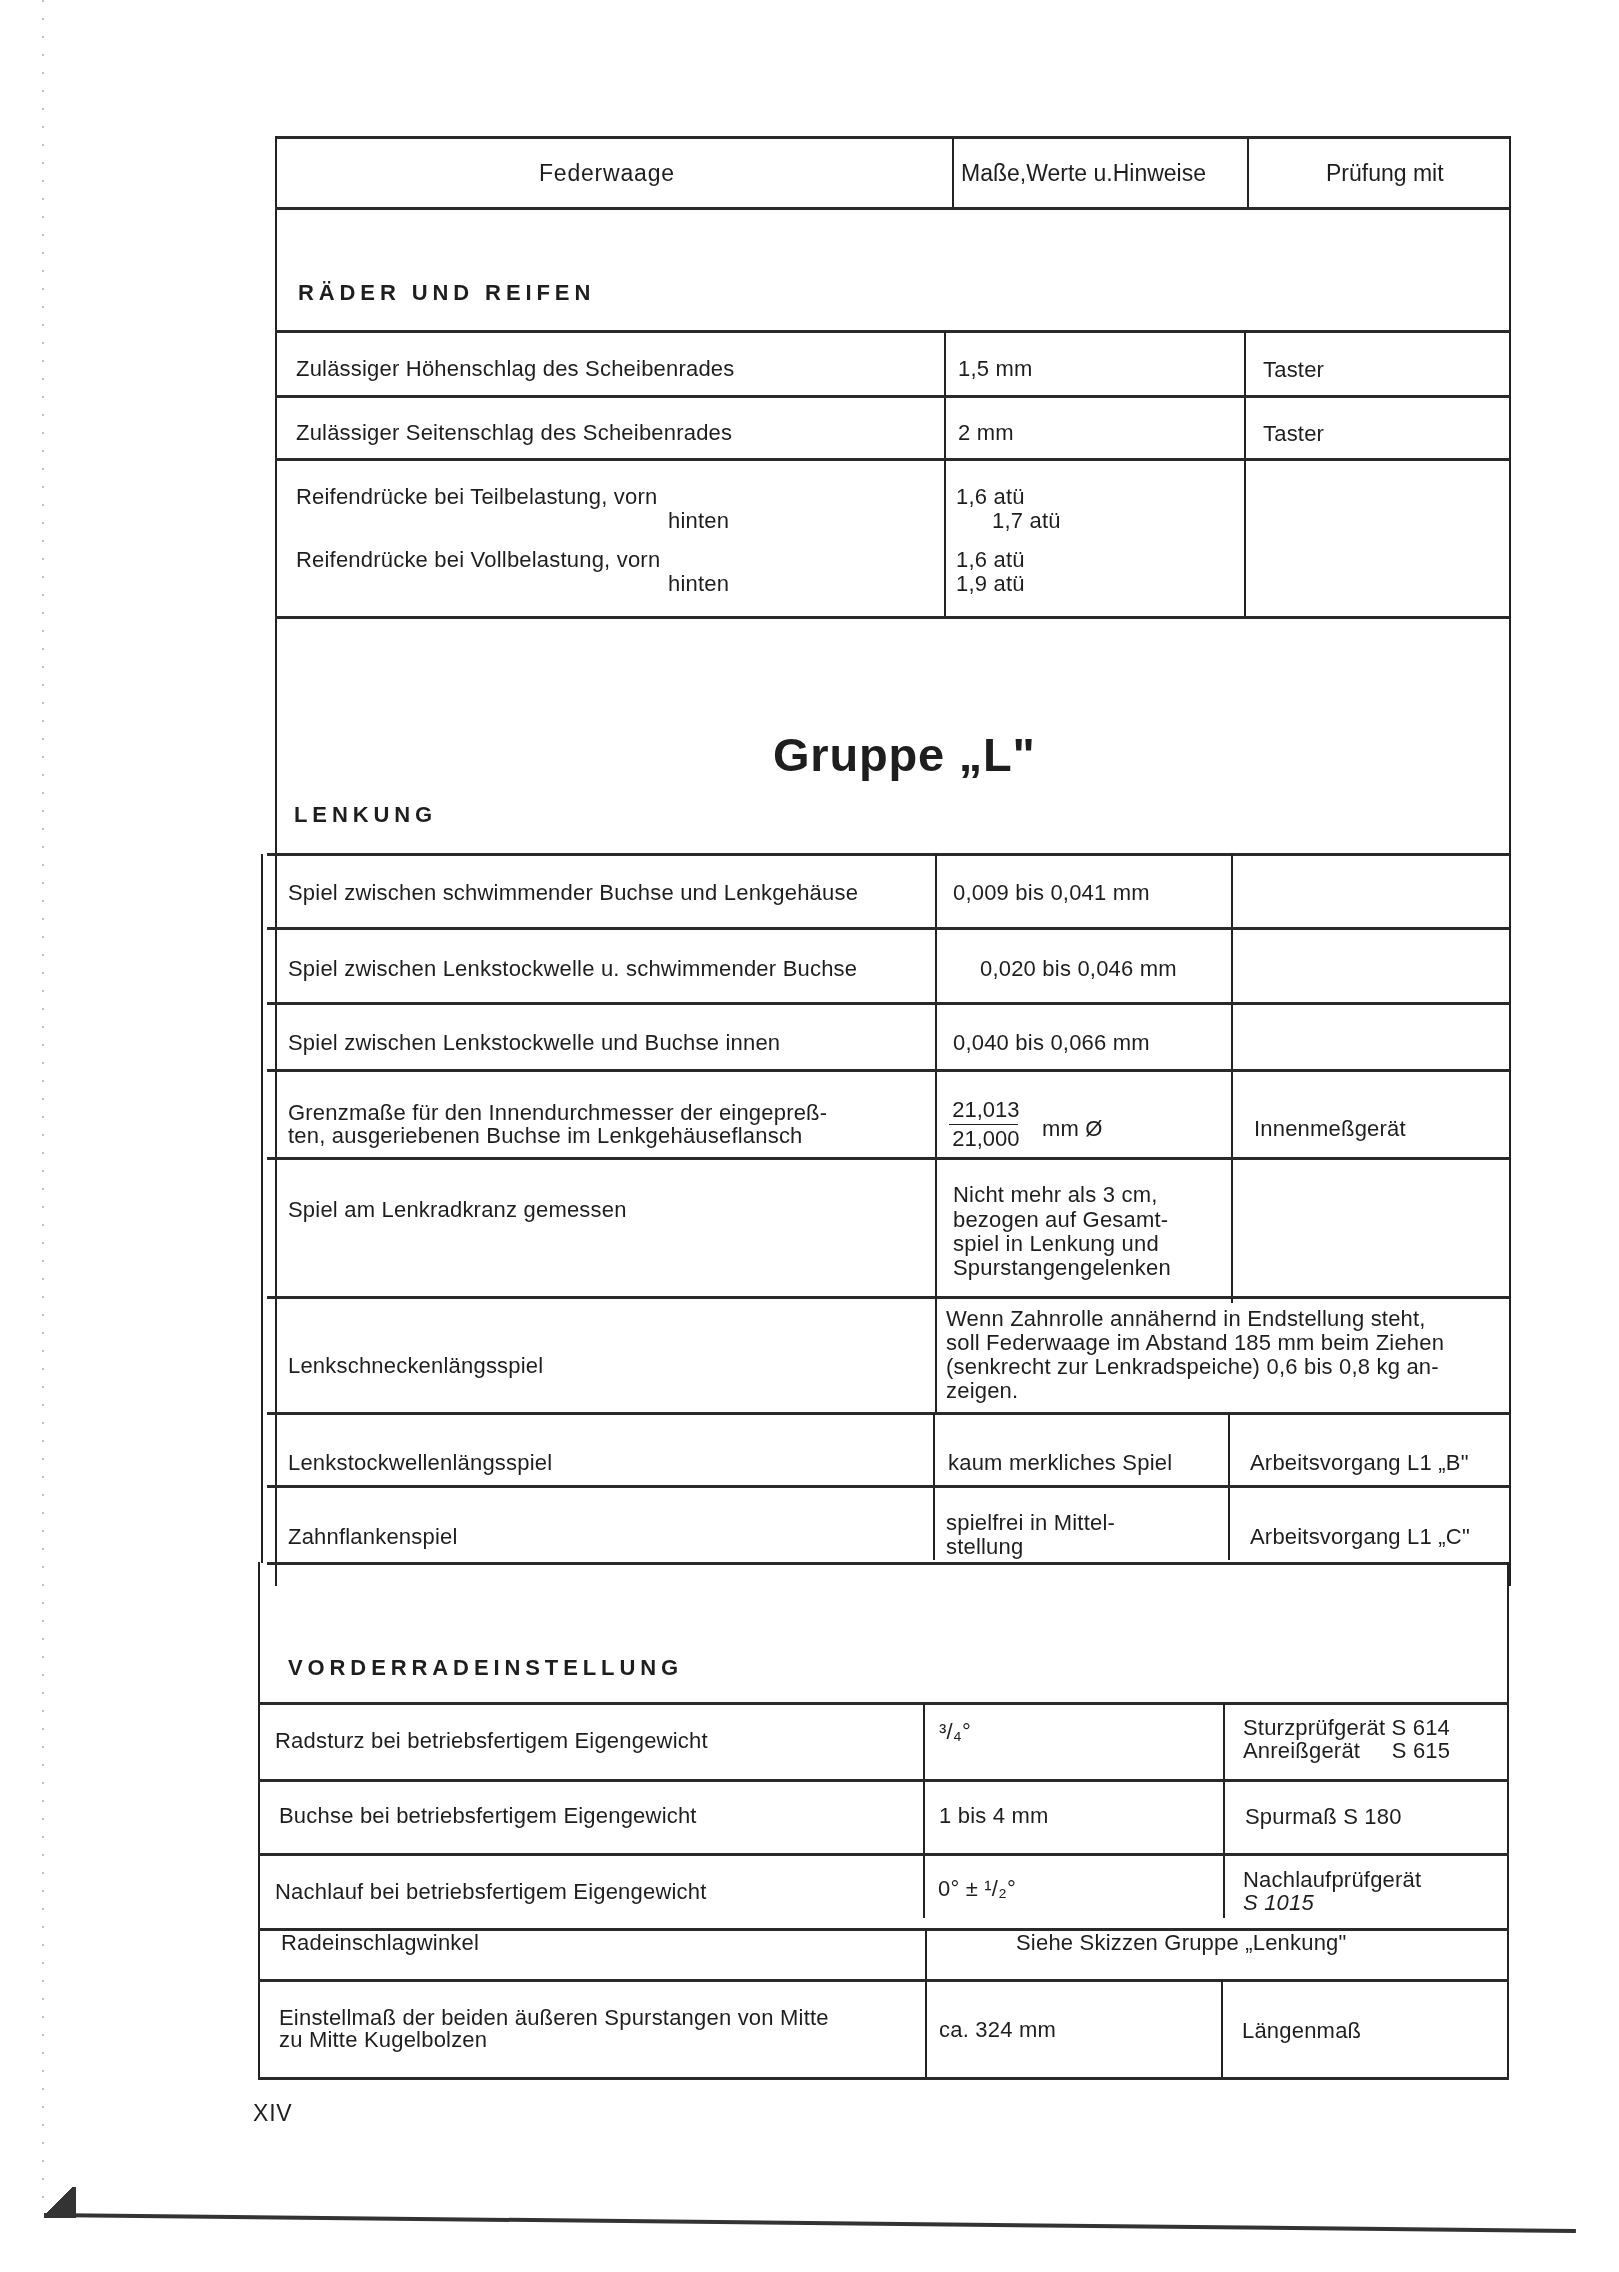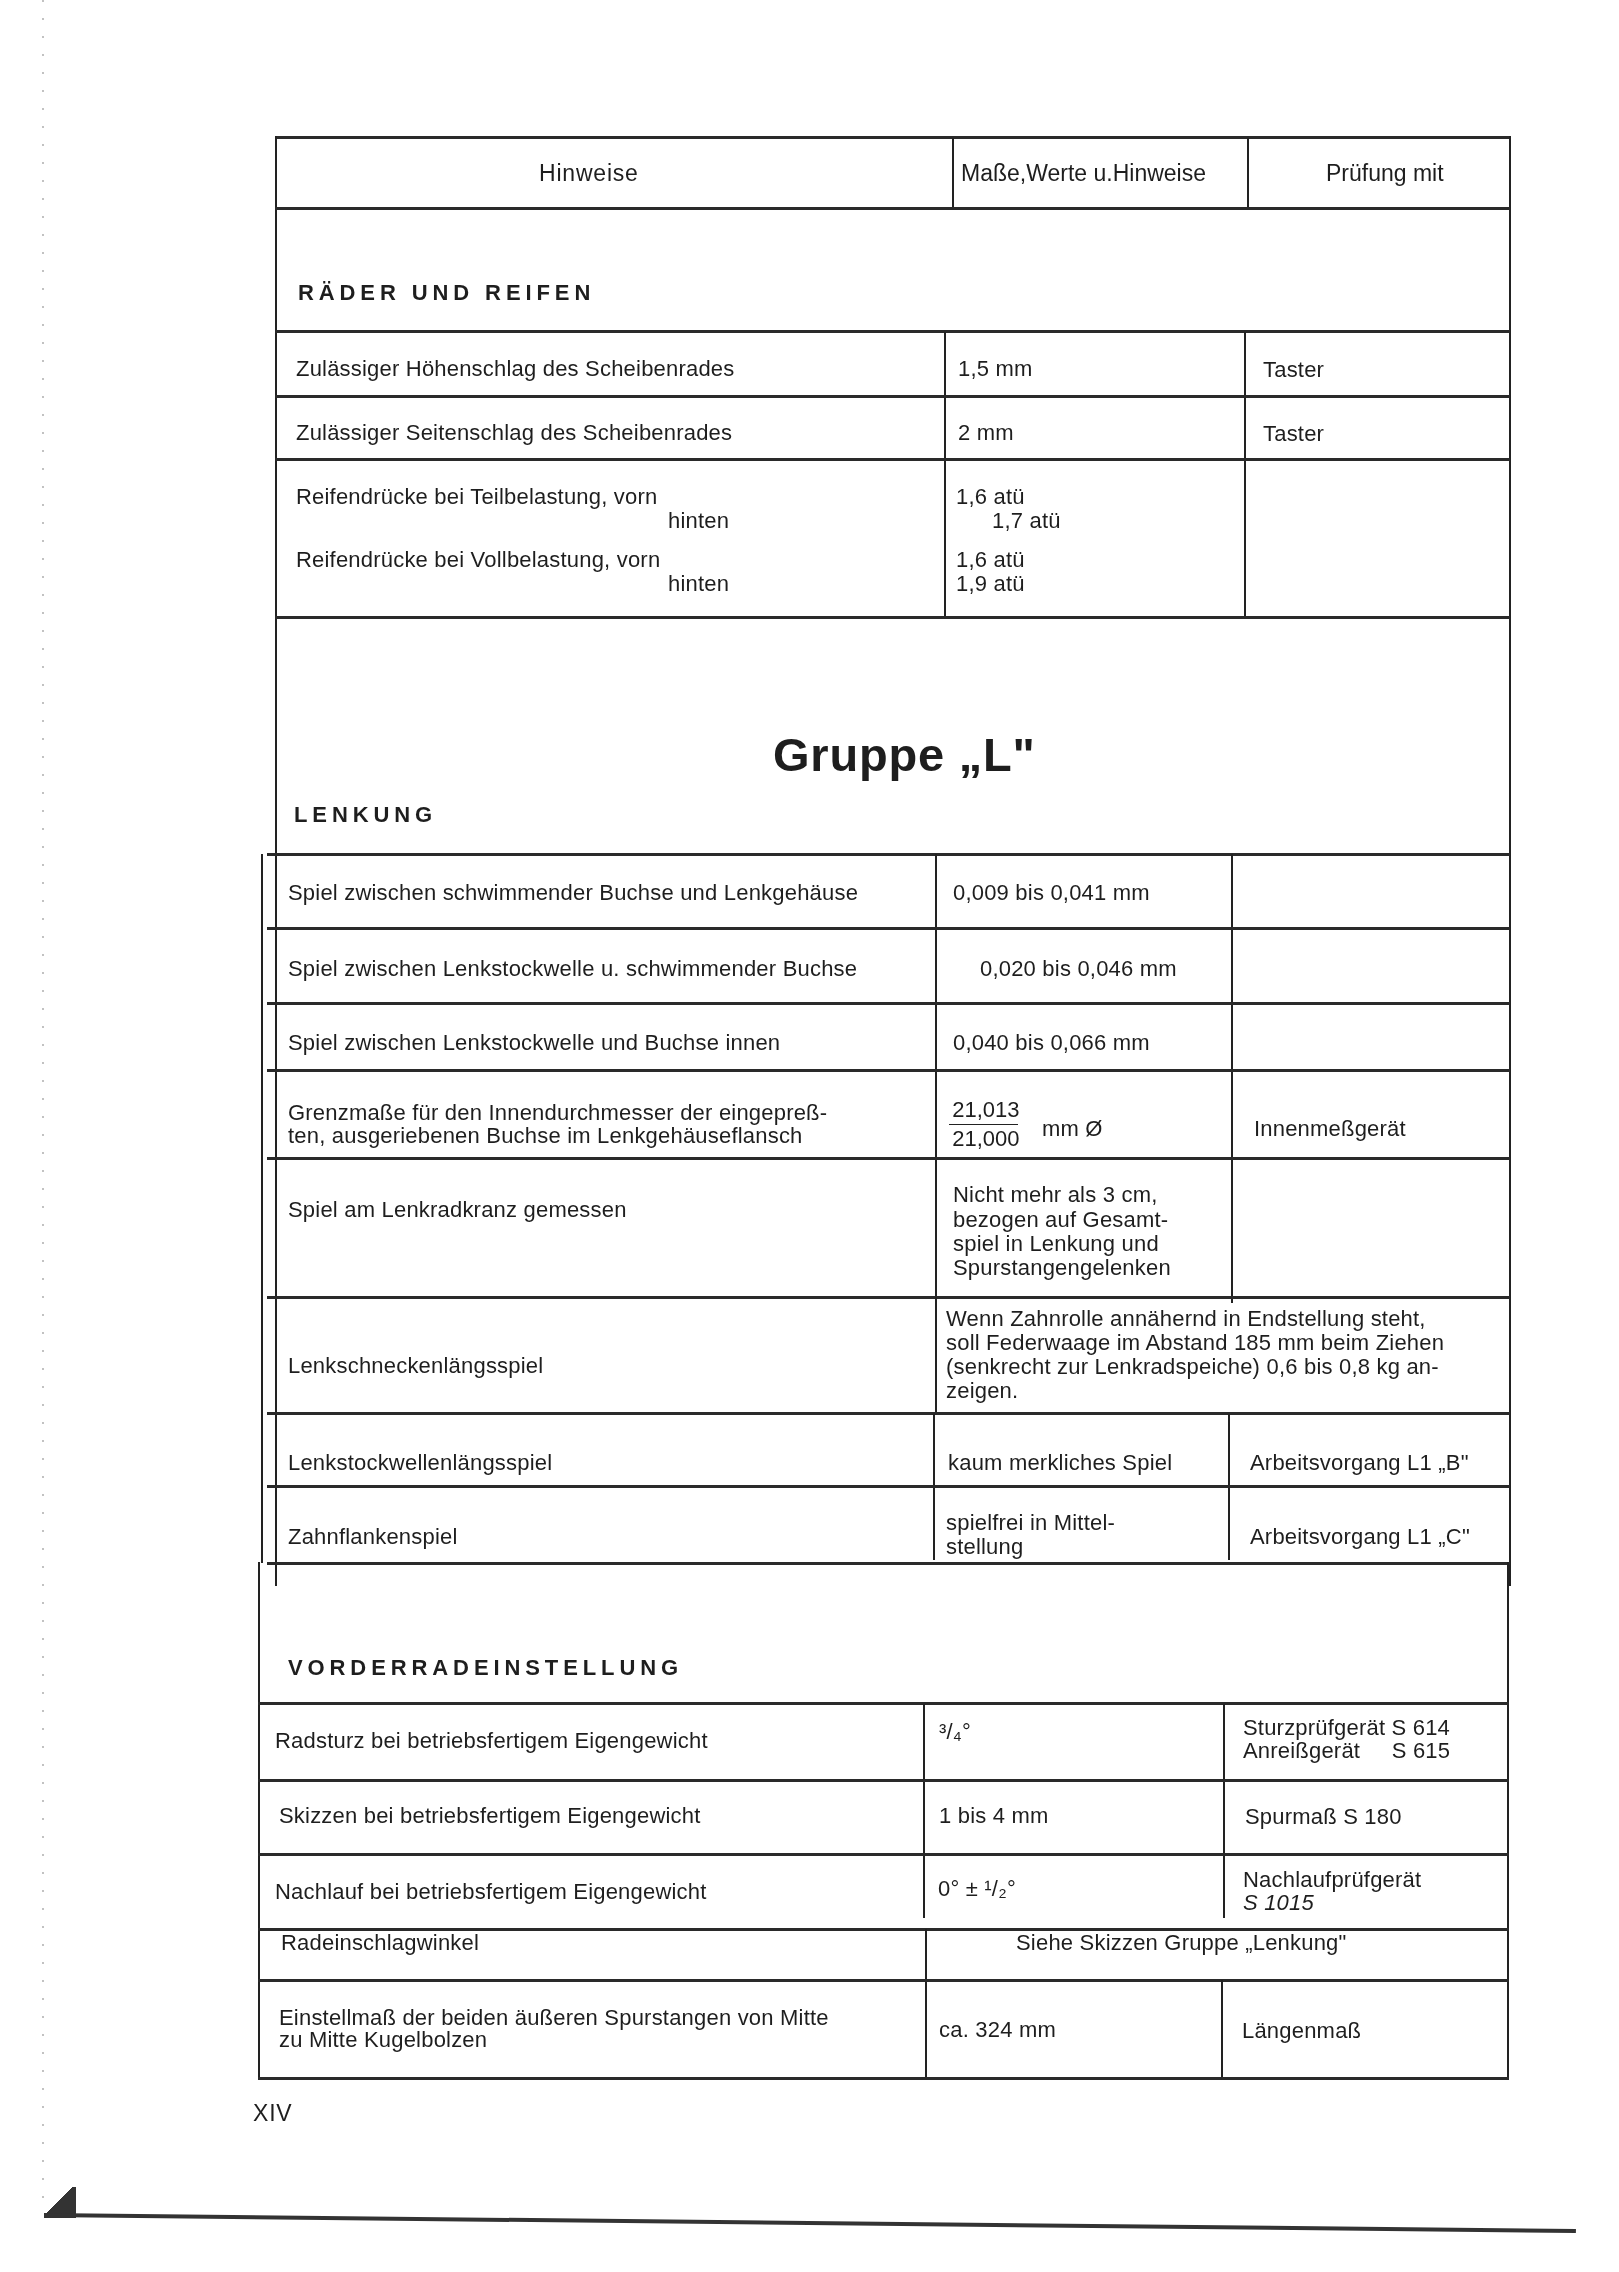--- a/index.html
+++ b/index.html
@@ -38,21 +38,21 @@
 <div class="scan-corner"></div>
 <div class="scan-edge-bottom"></div>
 
 <div>
   <div class="hline" style="left:275px; top:136px; width:1235px;"></div>
   <div class="vline" style="left:275px; top:136px; height:1450px; width:2.4px;"></div>
   <div class="vline" style="left:1509px; top:136px; height:1450px; width:2.4px;"></div>
   <div class="vline" style="left:952px; top:138px; height:71px;"></div>
   <div class="vline" style="left:1247px; top:138px; height:71px;"></div>
   <div class="hline" style="left:275px; top:207px; width:1235px;"></div>
-  <span class="hdr" style="left:539px; top:160px;">Hinweise</span>
+  <span class="hdr" style="left:539px; top:160px;">Federwaage</span>
   <span class="hdr" style="left:961px; top:160px; letter-spacing:0;">Maße,Werte u.Hinweise</span>
   <span class="hdr" style="left:1326px; top:160px; letter-spacing:0;">Prüfung mit</span>
 </div>
 
 <span class="section" style="left:298px; top:280px;">RÄDER UND REIFEN</span>
 
 <div>
   <div class="hline" style="left:275px; top:330px; width:1235px;"></div>
   <div class="vline" style="left:944px; top:332px; height:285px;"></div>
   <div class="vline" style="left:1244px; top:332px; height:285px;"></div>
@@ -153,21 +153,21 @@
   <div class="vline" style="left:925px; top:1929px; height:150px;"></div>
   <div class="hline" style="left:258px; top:1979px; width:1251px;"></div>
   <div class="vline" style="left:1221px; top:1980px; height:99px;"></div>
   <div class="hline" style="left:258px; top:2077px; width:1251px;"></div>
 
   <span class="txt" style="left:275px; top:1728px;">Radsturz bei betriebsfertigem Eigengewicht</span>
   <span class="txt" style="left:939px; top:1719px;">³/₄°</span>
   <span class="txt" style="left:1243px; top:1715px;">Sturzprüfgerät  S 614</span>
   <span class="txt" style="left:1243px; top:1738px; white-space:pre;">Anreißgerät     S 615</span>
 
-  <span class="txt" style="left:279px; top:1803px;">Skizzen bei betriebsfertigem Eigengewicht</span>
+  <span class="txt" style="left:279px; top:1803px;">Buchse bei betriebsfertigem Eigengewicht</span>
   <span class="txt" style="left:939px; top:1803px;">1 bis 4 mm</span>
   <span class="txt" style="left:1245px; top:1804px;">Spurmaß S 180</span>
 
   <span class="txt" style="left:275px; top:1879px;">Nachlauf bei betriebsfertigem Eigengewicht</span>
   <span class="txt" style="left:938px; top:1876px;">0° ± ¹/₂°</span>
   <span class="txt" style="left:1243px; top:1867px;">Nachlaufprüfgerät</span>
   <span class="txt" style="left:1243px; top:1890px;font-style:italic;">S 1015</span>
 
   <span class="txt" style="left:281px; top:1930px;">Radeinschlagwinkel</span>
   <span class="txt" style="left:1016px; top:1930px;">Siehe Skizzen Gruppe „Lenkung"</span>

